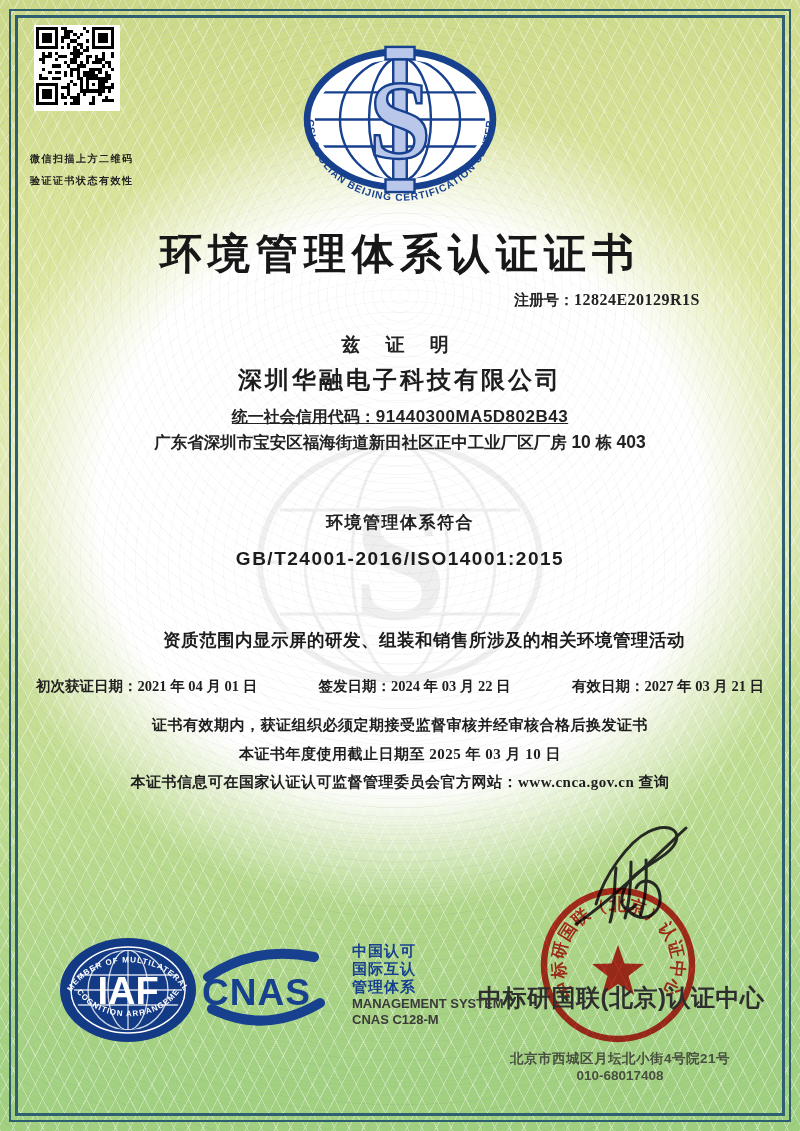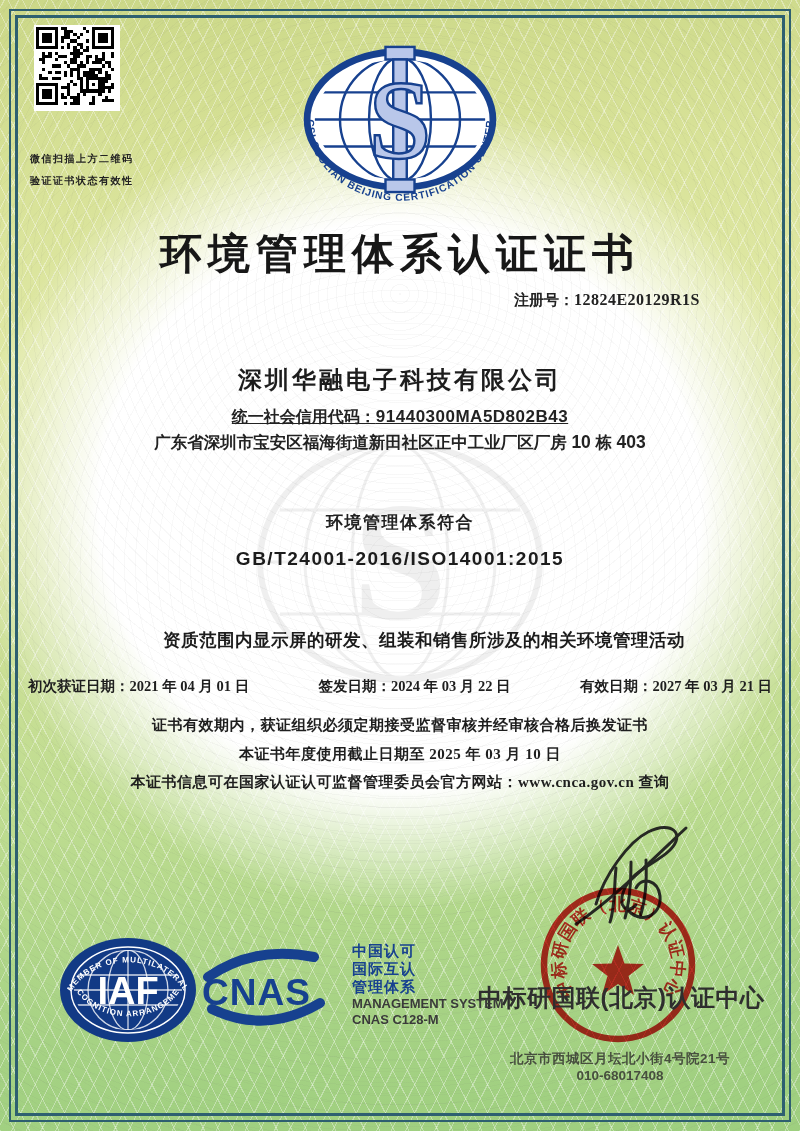--- a/index.html
+++ b/index.html
@@ -28,21 +28,21 @@
   .company{top:364px;font-size:24px;font-weight:700;letter-spacing:3px;color:#1d1d1d;}
   .credit{top:407px;font-size:16px;font-weight:600;color:#222;text-decoration:underline;}
   .credit b{font-size:17px;font-weight:800;letter-spacing:.5px;}
   .addr{top:432px;font-size:16.5px;font-weight:700;color:#222;}
   .addr b{font-size:17.5px;}
   .conform{top:511px;font-size:17px;font-weight:700;letter-spacing:1.5px;color:#222;}
   .std{top:548px;font-size:19px;font-weight:700;letter-spacing:1.5px;color:#1c1c1c;}
   .scopehead{top:593px;font-size:17.5px;font-weight:700;letter-spacing:1px;color:#222;}
   .scopetext{top:628px;font-size:17.5px;font-weight:700;letter-spacing:.5px;color:#1c1c1c;padding-left:24px;}
   .dates{top:677px;left:0;width:100%;display:flex;justify-content:space-between;
-    padding:0 28px;box-sizing:border-box;font-size:14.5px;font-weight:600;color:#1e1e1e;}
+    padding:0 36px;box-sizing:border-box;font-size:14.5px;font-weight:600;color:#1e1e1e;}
   .note{font-size:15px;font-weight:700;color:#1e1e1e;letter-spacing:.5px;}
   .n1{top:716px;} .n2{top:745px;} .n3{top:773px;}
   .qr-wrap{left:34px;top:25px;width:82px;height:82px;background:#fff;padding:2px;}
   .qr-cap{left:30px;width:150px;font-size:10px;color:#222;letter-spacing:1.5px;font-weight:600;margin-top:40px;}
   .cap1{top:112px;} .cap2{top:134px;}
   .cnas-block{left:352px;top:942px;line-height:18px;}
   .cnas-cn{font-size:15px;font-weight:700;color:#17418f;letter-spacing:1px;}
   .cnas-en{font-size:13px;font-weight:700;color:#3a3a3a;line-height:16px;}
   .org-name{left:478px;top:982px;width:330px;font-size:24px;font-weight:600;color:#2e2e2e;letter-spacing:.5px;}
   .footer{left:455px;width:330px;text-align:center;color:#474f3e;font-weight:700;}
@@ -296,20 +296,21 @@
     <text font-size="10.5" font-weight="bold" fill="#17418f" letter-spacing="1">
       <textPath href="#csiArc" startOffset="50%" text-anchor="middle">CSI GUOLIAN BEIJING CERTIFICATION CENTER</textPath>
     </text>
   </svg>
 
   <div class="abs ctr title">环境管理体系认证证书</div>
   <div class="abs regline">
     <span style="font-weight:700;">注册号：</span><span class="num">12824E20129R1S</span>
   </div>
 
+  <div class="abs ctr hereby">兹 证 明</div>
   <div class="abs ctr company">深圳华融电子科技有限公司</div>
   <div class="abs ctr credit">
     <span>统一社会信用代码：</span><b>91440300MA5D802B43</b>
   </div>
   <div class="abs ctr addr">
     <span>广东省深圳市宝安区福海街道新田社区正中工业厂区厂房 </span><b>10</b><span> 栋 </span><b>403</b>
   </div>
 
   <div class="abs ctr conform">环境管理体系符合</div>
   <div class="abs ctr std">GB/T24001-2016/ISO14001:2015</div>

